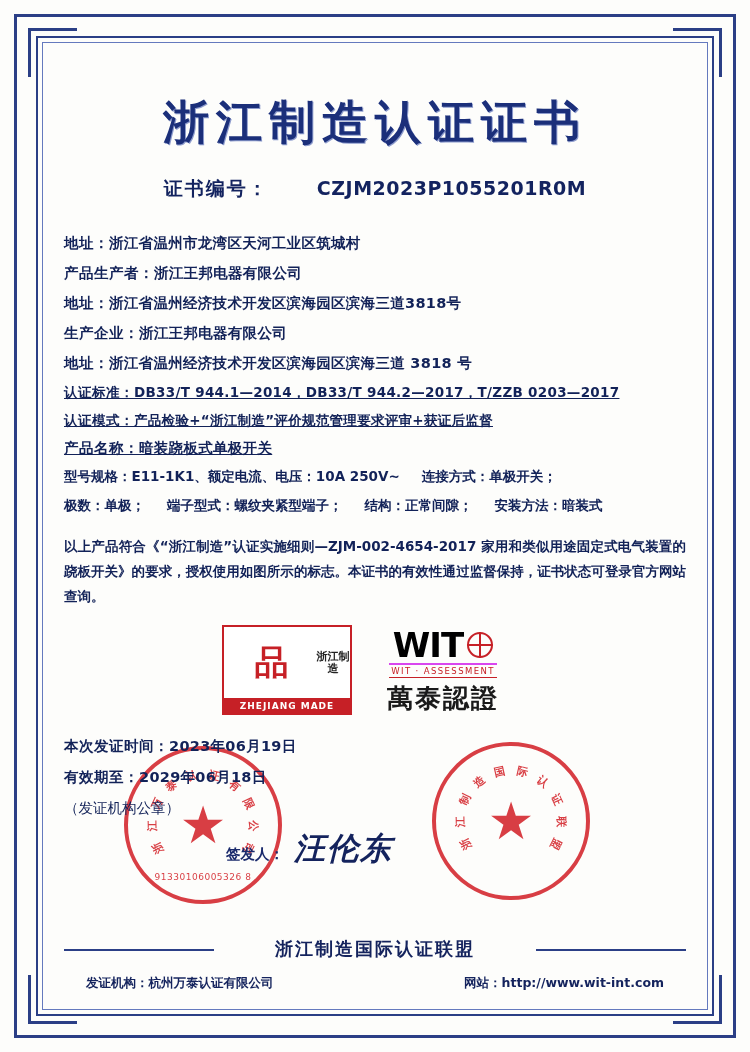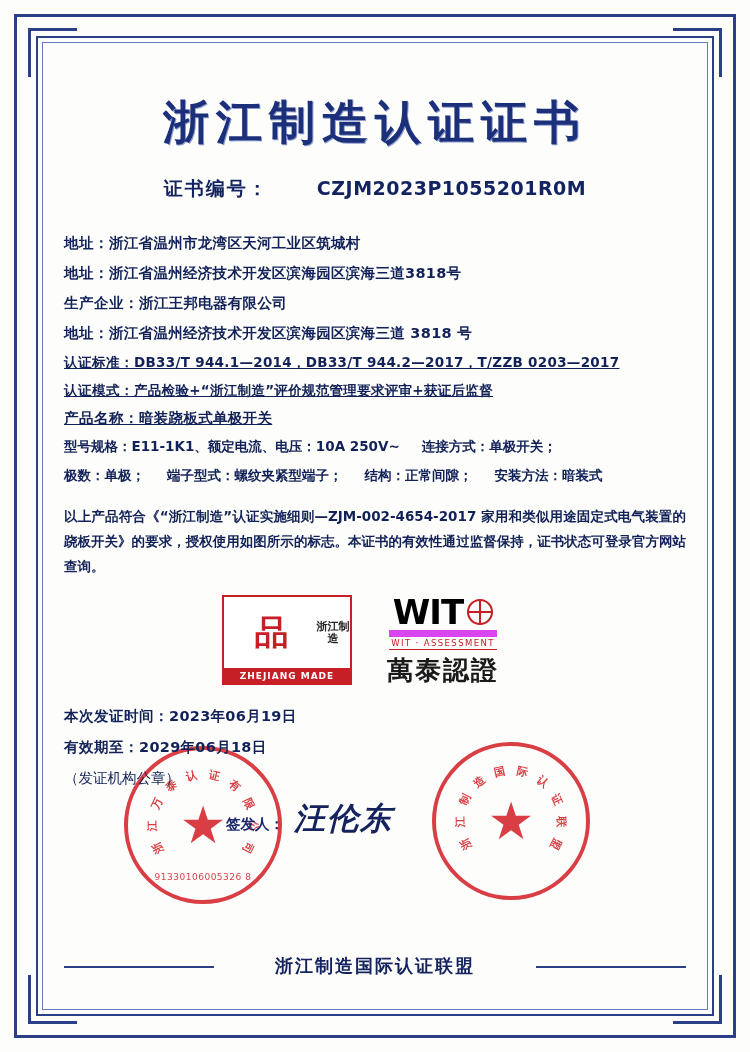--- a/index.html
+++ b/index.html
@@ -218,21 +218,21 @@
     position: absolute;
     left: -2px; right: -2px; top: 50%;
     height: 0; margin-top: -1px;
     border-top: 2px solid #c62026;
   }
   .logo-wit .wit-sub {
     font-size: 8.5px;
     letter-spacing: 1.4px;
     color: #c62026;
     margin-top: -2px;
-    border-top: 7px solid #d946ef;
+    border-top: 2px solid #d946ef;
     border-bottom: 1px solid #c62026;
     padding: 1px 2px;
   }
   .logo-wit .wit-cn {
     font-family: "DejaVu Serif", serif;
     font-size: 26px;
     font-weight: bold;
     color: #1a1a1a;
     letter-spacing: 2px;
     margin-top: 3px;
@@ -365,20 +365,23 @@
 
     <div class="title">浙江制造认证证书</div>
 
     <div class="cert-no">
       <span class="label">证书编号：</span><span class="value">CZJM2023P1055201R0M</span>
     </div>
 
     <div class="fields">
       <div class="field-row">
         <span class="k">地址：</span><span class="v">浙江省温州市龙湾区天河工业区筑城村</span>
+      </div>
+      <div class="field-row">
+        <span class="k">产品生产者：</span><span class="v">浙江王邦电器有限公司</span>
       </div>
       <div class="field-row">
         <span class="k">地址：</span><span class="v">浙江省温州经济技术开发区滨海园区滨海三道3818号</span>
       </div>
       <div class="field-row">
         <span class="k">生产企业：</span><span class="v">浙江王邦电器有限公司</span>
       </div>
       <div class="field-row">
         <span class="k">地址：</span><span class="v">浙江省温州经济技术开发区滨海园区滨海三道 3818 号</span>
       </div>
@@ -464,16 +467,24 @@
         </div>
       <div class="star">★</div>
     </div>
 
     <div class="footer">
       <div class="footer-title">
         <span class="deco-left"></span>
         <span>浙江制造国际认证联盟</span>
         <span class="deco-right"></span>
       </div>
+      <div class="footer-meta">
+        <div>
+          <span>发证机构：</span><span>杭州万泰认证有限公司</span>
+        </div>
+        <div>
+          <span>网站：</span><span>http://www.wit-int.com</span>
+        </div>
+      </div>
     </div>
 
   </div>
 </div>
 
 </body></html>

